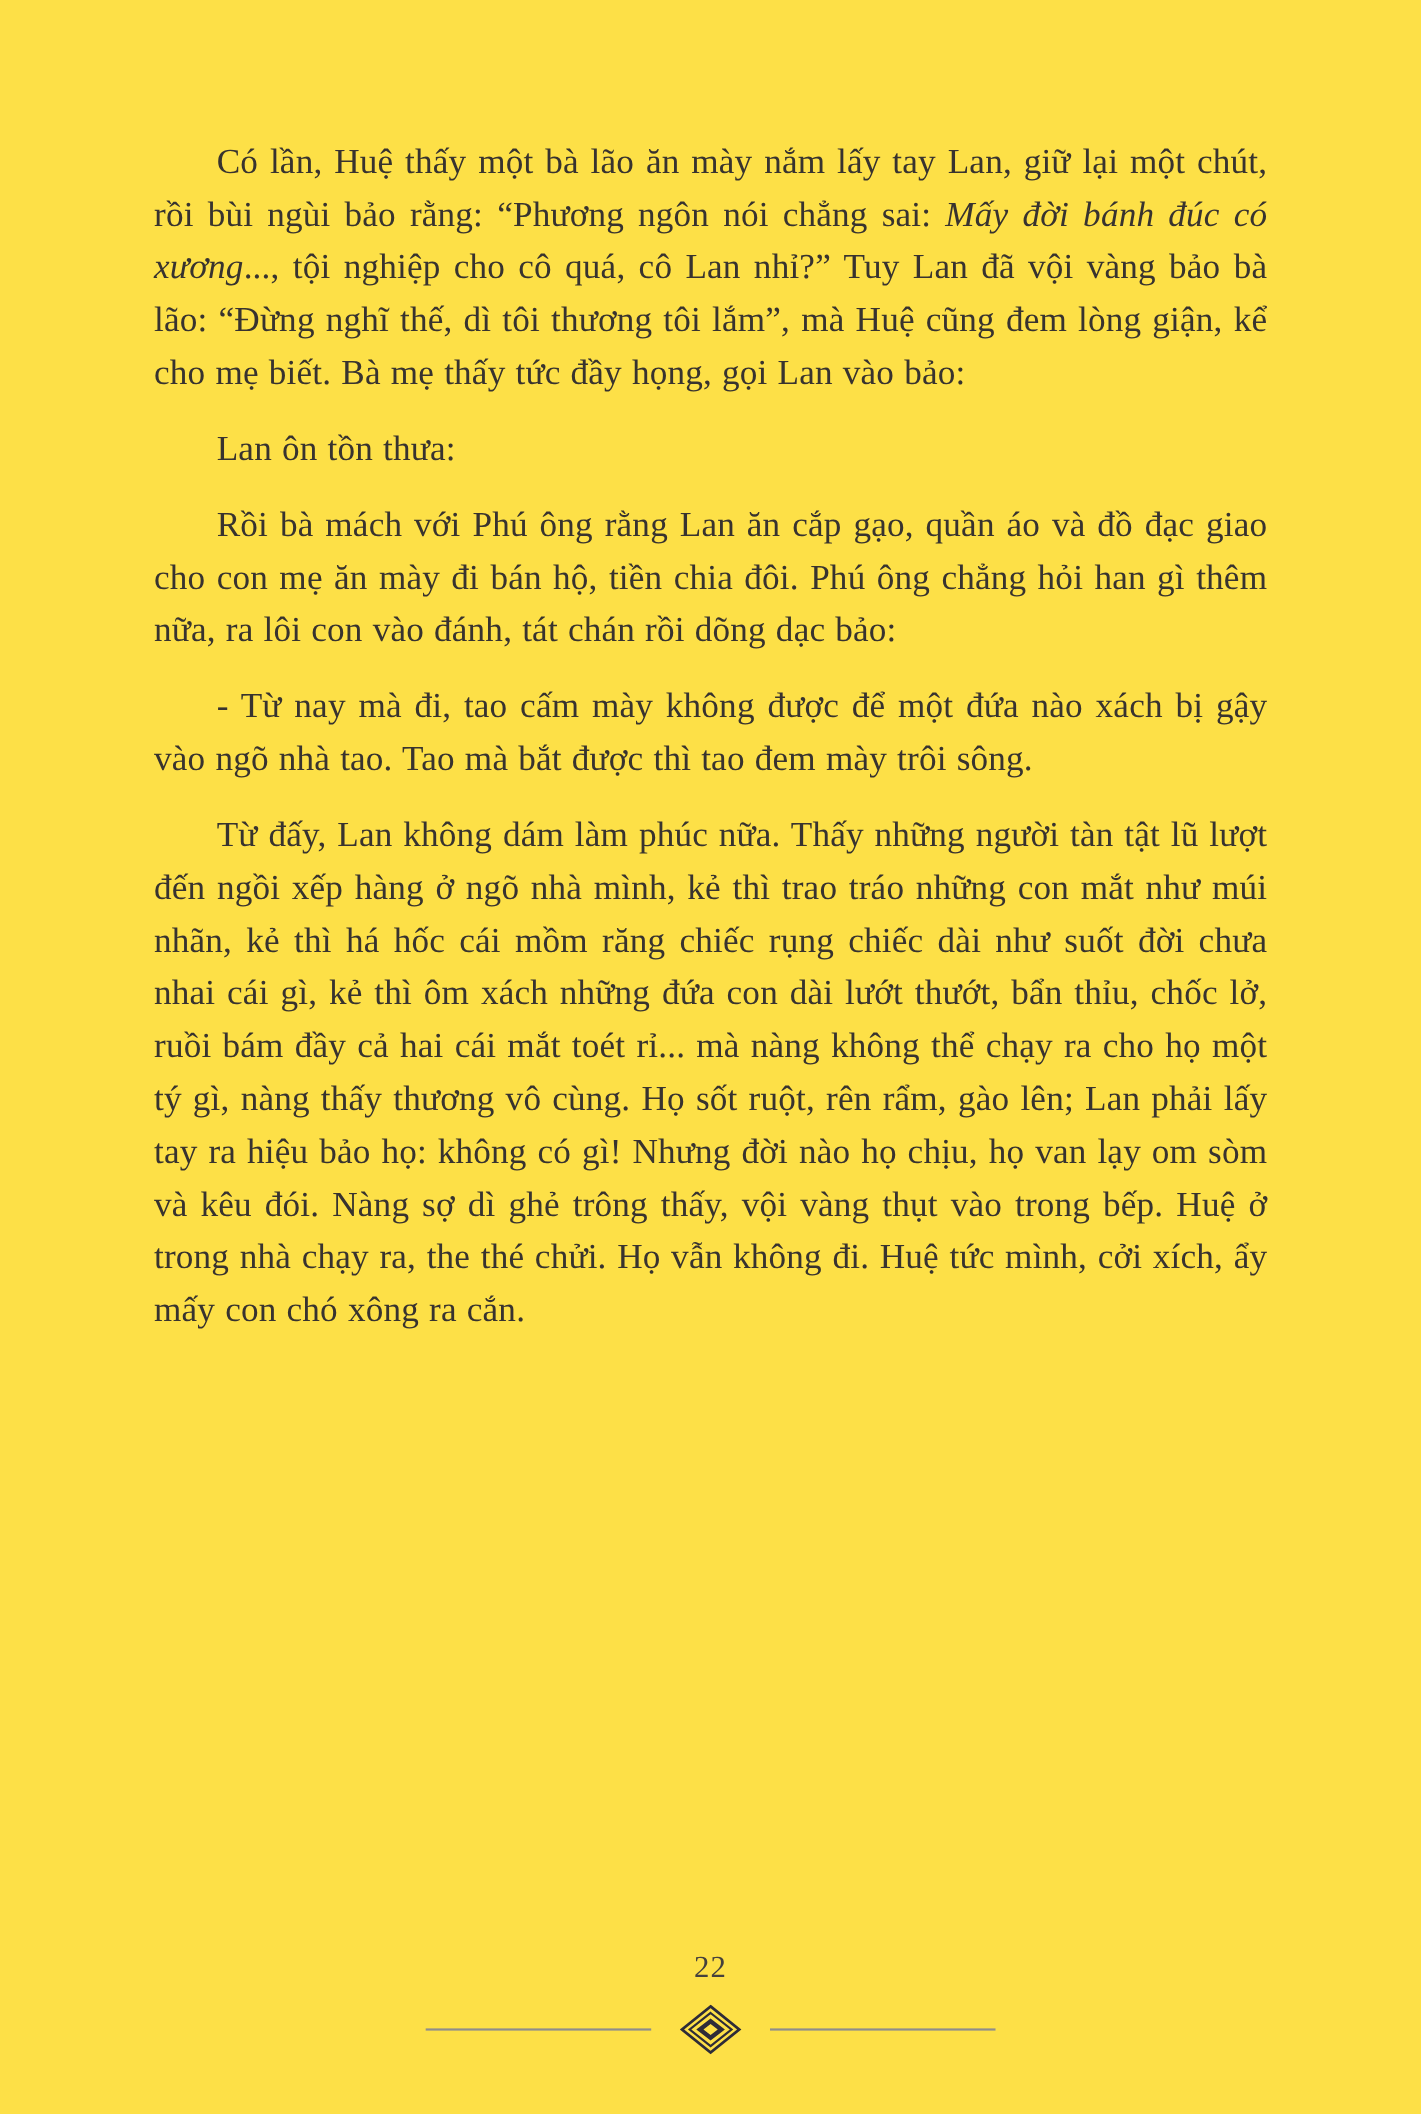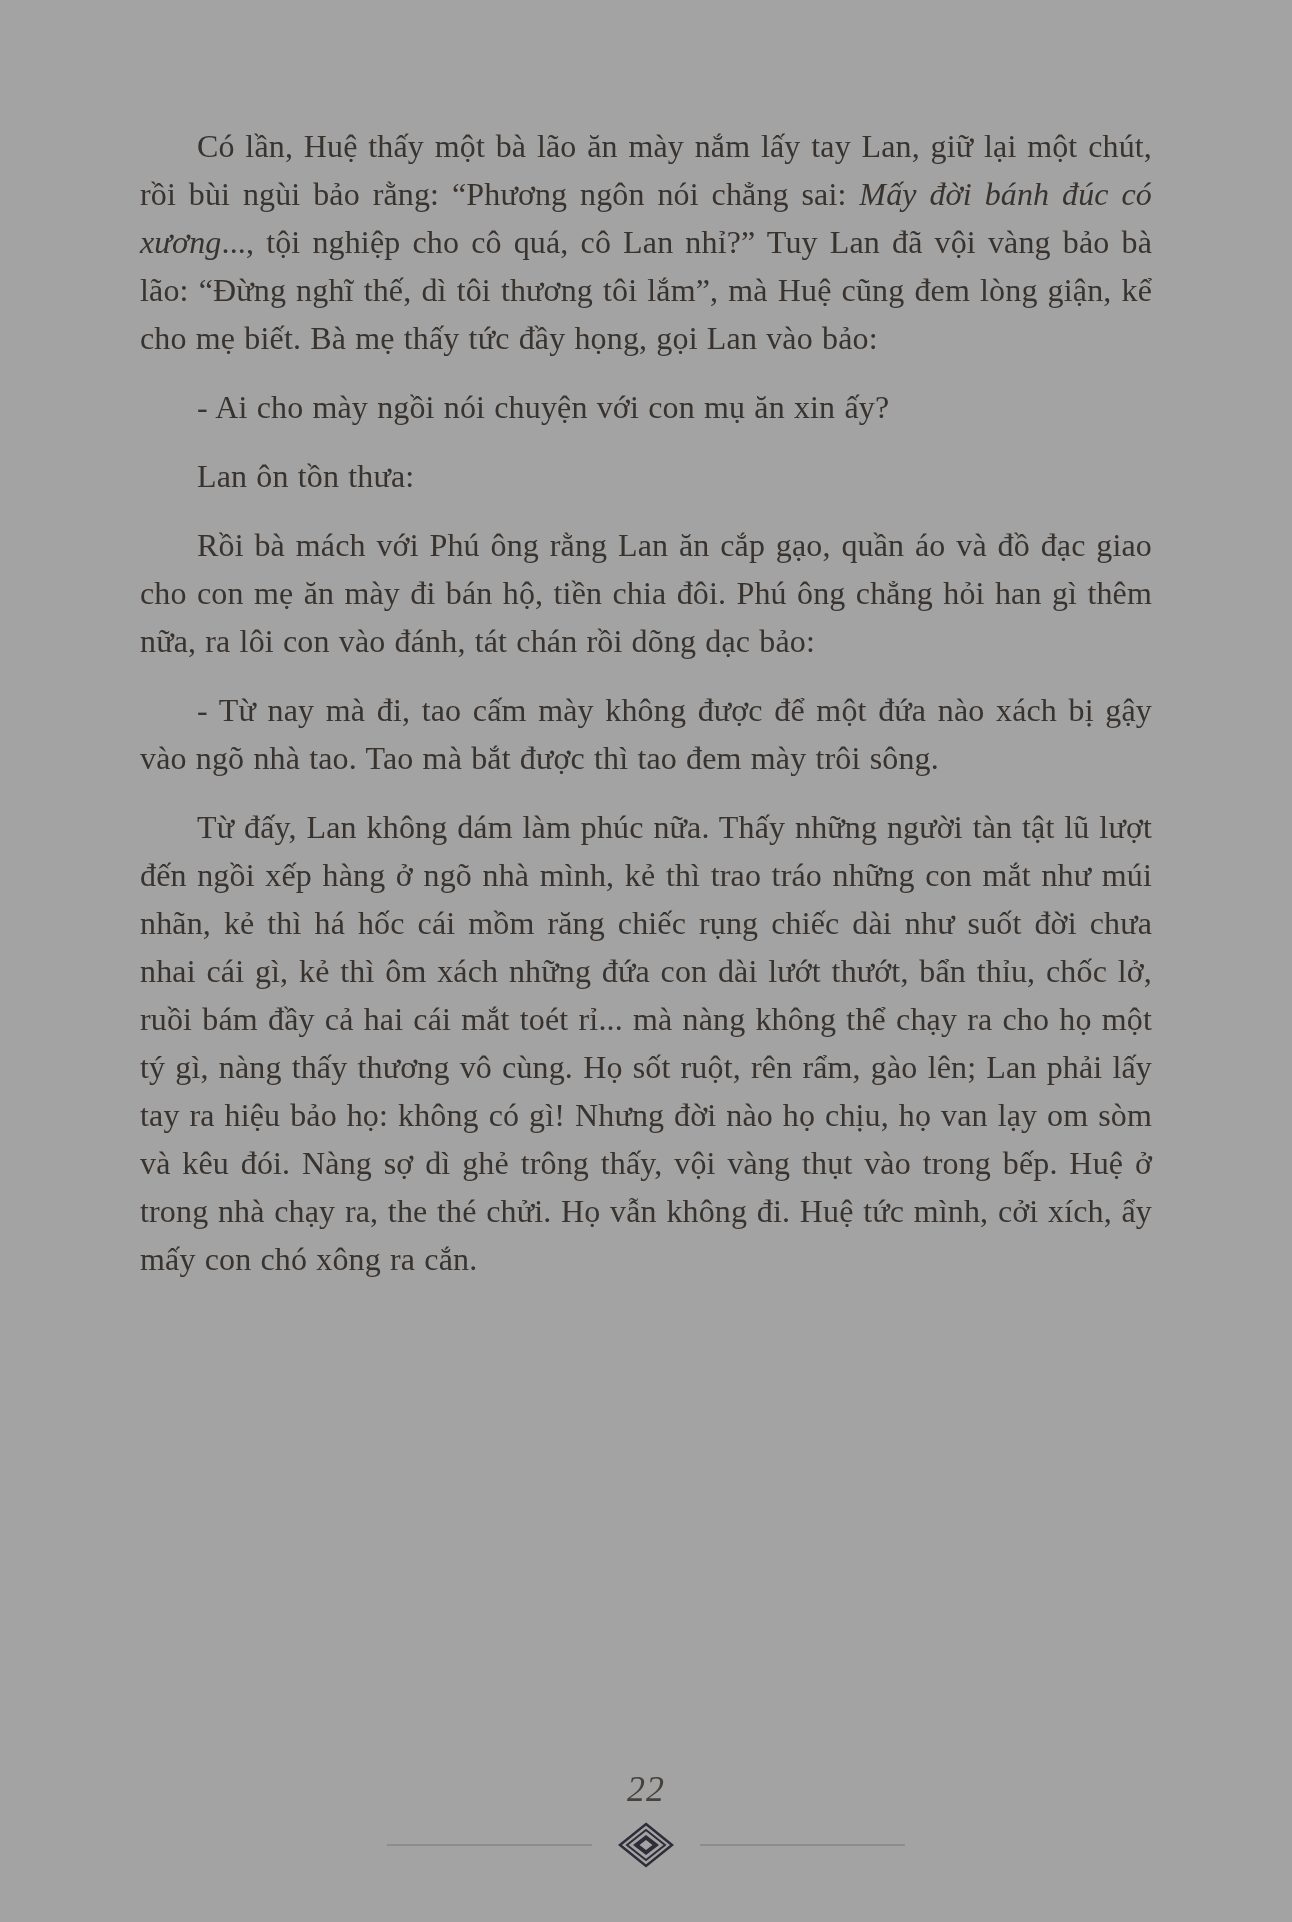--- a/index.html
+++ b/index.html
@@ -11,21 +11,21 @@
     position: relative;
     width: 1292px;
     height: 1922px;
     font-family: "Liberation Serif", serif;
     color: #38332f;
     overflow: hidden;
   }
   .page {
     position: absolute;
     inset: 0;
-    background: #a3a3a3;
+    background: #fde047;
   }
   .text-block {
     position: absolute;
     left: 140px;
     top: 122px;
     width: 1012px;
   }
   .para {
     margin: 0 0 21px 0;
     font-size: 32px;
@@ -39,25 +39,24 @@
     font-style: italic;
   }
   .footer {
     position: absolute;
     left: 0;
     right: 0;
     top: 1772px;
     text-align: center;
   }
   .page-number {
-    font-size: 36px;
+    font-size: 28px;
     line-height: 34px;
     color: #45413d;
     letter-spacing: 1px;
-    font-style: italic;
   }
   .divider {
     margin-top: 16px;
     display: flex;
     align-items: center;
     justify-content: center;
     gap: 22px;
   }
   .rule {
     display: inline-block;
@@ -73,21 +72,20 @@
     height: 46px;
   }
 </style>
 </head>
 <body>
 
 <div class="page">
 
   <div class="text-block" id="paragraphs">
       <p class="para"><span>Có lần, Huệ thấy một bà lão ăn mày nắm lấy tay Lan, giữ lại một chút, rồi bùi ngùi bảo rằng: “Phương ngôn nói chẳng sai: </span><em>Mấy đời bánh đúc có xương</em><span>..., tội nghiệp cho cô quá, cô Lan nhỉ?” Tuy Lan đã vội vàng bảo bà lão: “Đừng nghĩ thế, dì tôi thương tôi lắm”, mà Huệ cũng đem lòng giận, kể cho mẹ biết. Bà mẹ thấy tức đầy họng, gọi Lan vào bảo:</span></p>
-      <p class="para"><span>- Ai cho mày ngồi nói chuyện với con mụ ăn xin ấy?</span></p>
       <p class="para"><span>Lan ôn tồn thưa:</span></p>
       <p class="para"><span>Rồi bà mách với Phú ông rằng Lan ăn cắp gạo, quần áo và đồ đạc giao cho con mẹ ăn mày đi bán hộ, tiền chia đôi. Phú ông chẳng hỏi han gì thêm nữa, ra lôi con vào đánh, tát chán rồi dõng dạc bảo:</span></p>
       <p class="para"><span>- Từ nay mà đi, tao cấm mày không được để một đứa nào xách bị gậy vào ngõ nhà tao. Tao mà bắt được thì tao đem mày trôi sông.</span></p>
       <p class="para"><span>Từ đấy, Lan không dám làm phúc nữa. Thấy những người tàn tật lũ lượt đến ngồi xếp hàng ở ngõ nhà mình, kẻ thì trao tráo những con mắt như múi nhãn, kẻ thì há hốc cái mồm răng chiếc rụng chiếc dài như suốt đời chưa nhai cái gì, kẻ thì ôm xách những đứa con dài lướt thướt, bẩn thỉu, chốc lở, ruồi bám đầy cả hai cái mắt toét rỉ... mà nàng không thể chạy ra cho họ một tý gì, nàng thấy thương vô cùng. Họ sốt ruột, rên rẩm, gào lên; Lan phải lấy tay ra hiệu bảo họ: không có gì! Nhưng đời nào họ chịu, họ van lạy om sòm và kêu đói. Nàng sợ dì ghẻ trông thấy, vội vàng thụt vào trong bếp. Huệ ở trong nhà chạy ra, the thé chửi. Họ vẫn không đi. Huệ tức mình, cởi xích, ẩy mấy con chó xông ra cắn.</span></p>
     </div>
 
   <div class="footer">
     <div class="page-number">22</div>
     <div class="divider">
       <span class="rule"></span>

